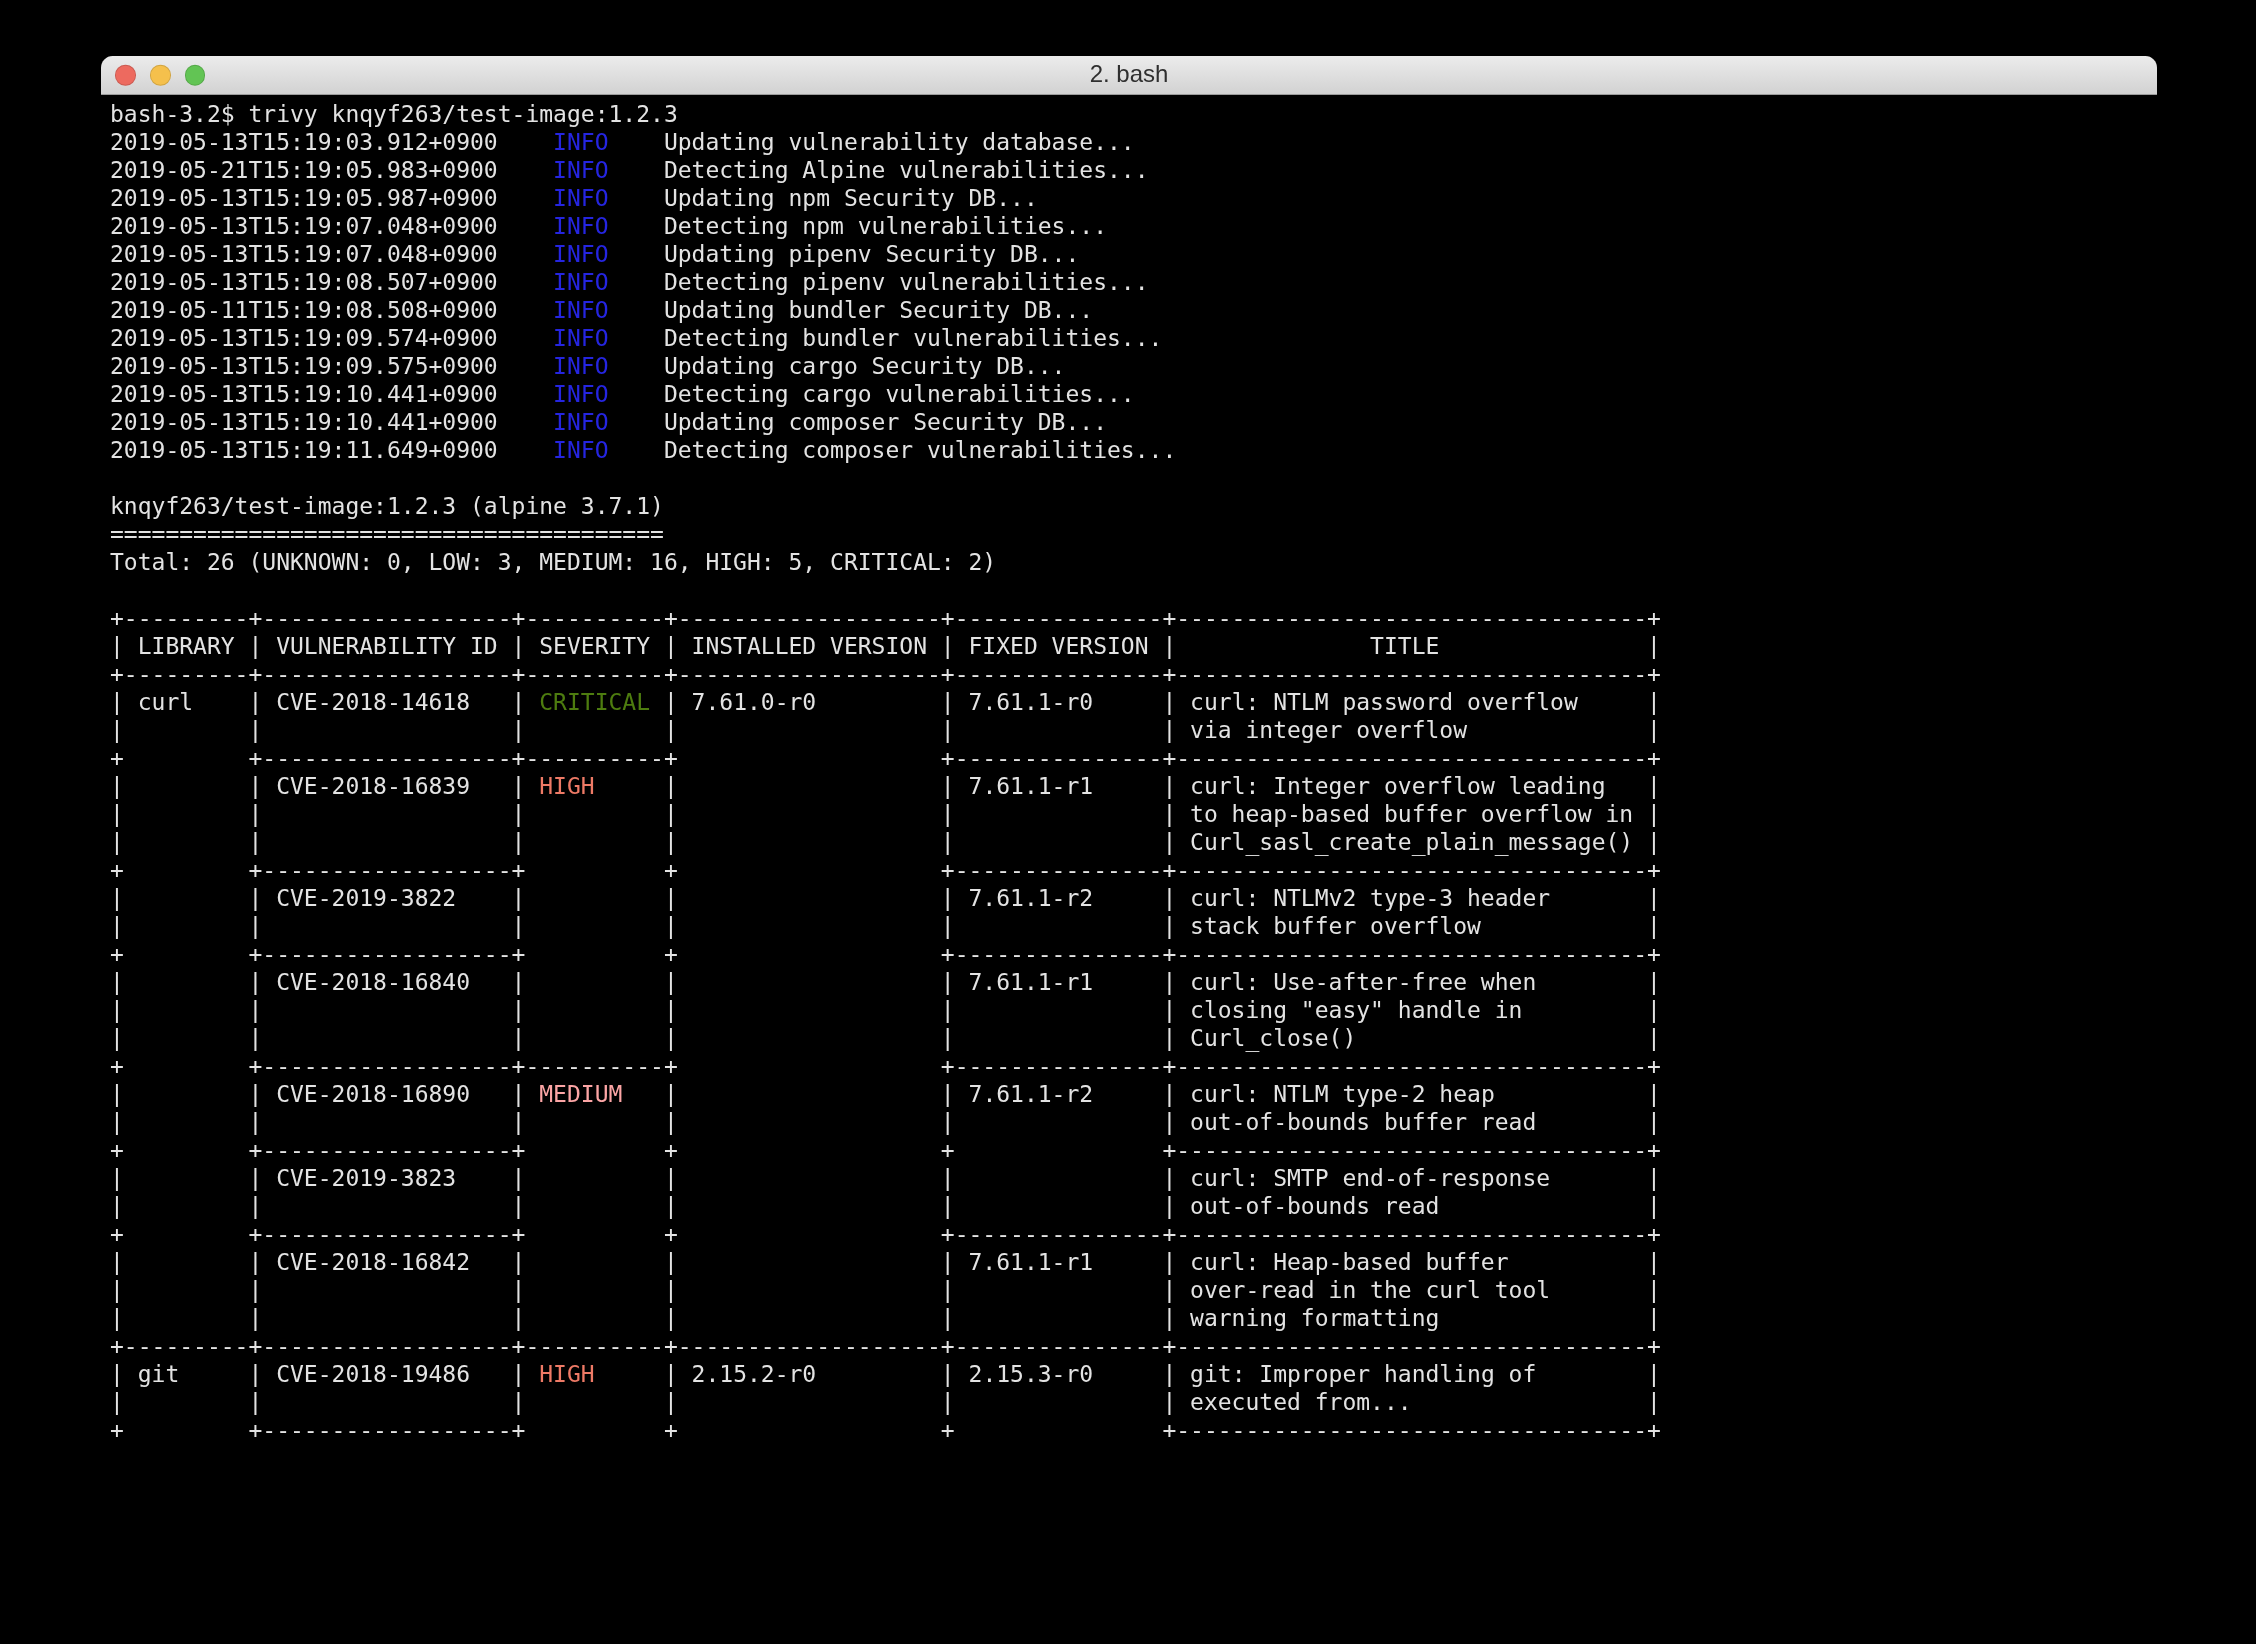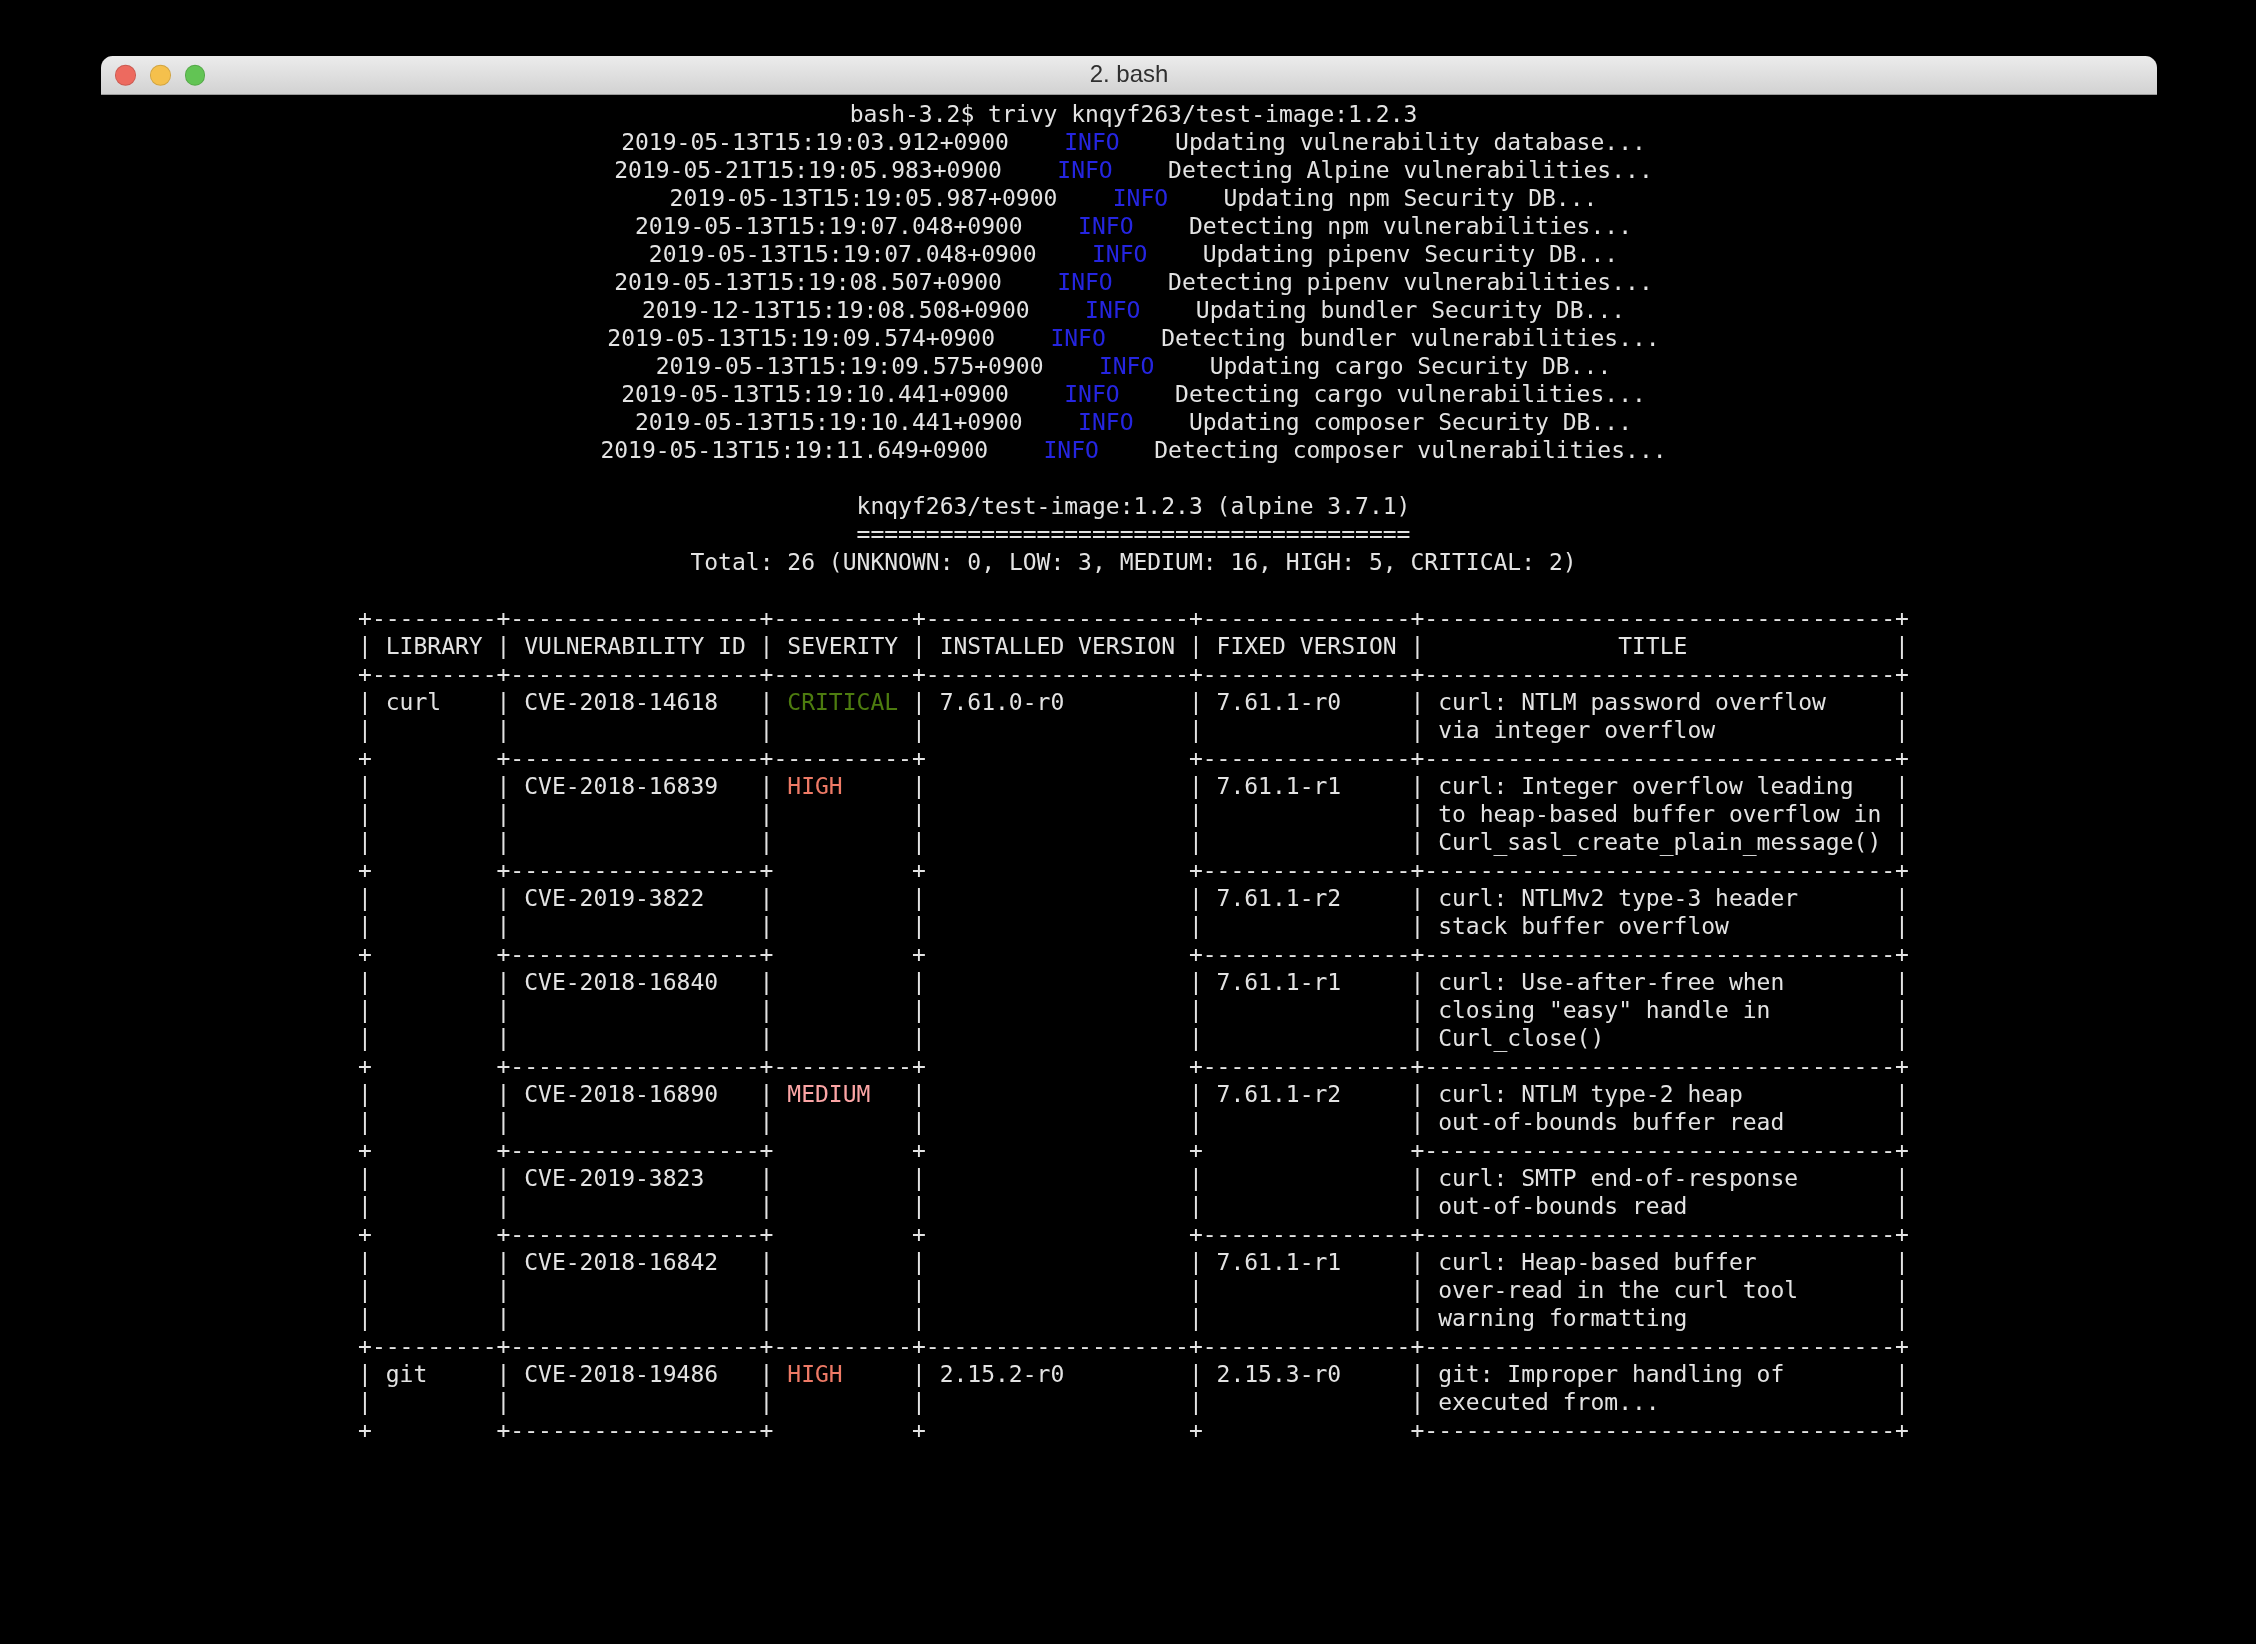--- a/index.html
+++ b/index.html
@@ -61,21 +61,20 @@
   }
   .screen {
     position: relative;
     padding: 4.5px 0 0 9px;
   }
   .tline {
     font-family: "DejaVu Sans Mono", "Liberation Mono", monospace;
     font-size: 23px;
     line-height: 28px;
     white-space: pre;
-    text-align: center;
   }
 </style>
 </head>
 <body>
 
 <div class="desktop">
   <div class="terminal-window">
     <div class="titlebar">
       <div class="traffic-lights">
         <div class="light" style="background: rgb(237, 106, 95);"></div>
@@ -85,21 +84,21 @@
       <div class="window-title">2. bash</div>
     </div>
     <div class="screen" style="color: rgb(227, 227, 227); background: rgb(0, 0, 0);">
         <div class="tline"><span>bash-3.2$ trivy knqyf263/test-image:1.2.3</span></div>
         <div class="tline"><span>2019-05-13T15:19:03.912+0900    </span><span style="color: rgb(37, 37, 224);">INFO</span><span>    Updating vulnerability database...</span></div>
         <div class="tline"><span>2019-05-21T15:19:05.983+0900    </span><span style="color: rgb(37, 37, 224);">INFO</span><span>    Detecting Alpine vulnerabilities...</span></div>
         <div class="tline"><span>2019-05-13T15:19:05.987+0900    </span><span style="color: rgb(37, 37, 224);">INFO</span><span>    Updating npm Security DB...</span></div>
         <div class="tline"><span>2019-05-13T15:19:07.048+0900    </span><span style="color: rgb(37, 37, 224);">INFO</span><span>    Detecting npm vulnerabilities...</span></div>
         <div class="tline"><span>2019-05-13T15:19:07.048+0900    </span><span style="color: rgb(37, 37, 224);">INFO</span><span>    Updating pipenv Security DB...</span></div>
         <div class="tline"><span>2019-05-13T15:19:08.507+0900    </span><span style="color: rgb(37, 37, 224);">INFO</span><span>    Detecting pipenv vulnerabilities...</span></div>
-        <div class="tline"><span>2019-12-13T15:19:08.508+0900    </span><span style="color: rgb(37, 37, 224);">INFO</span><span>    Updating bundler Security DB...</span></div>
+        <div class="tline"><span>2019-05-11T15:19:08.508+0900    </span><span style="color: rgb(37, 37, 224);">INFO</span><span>    Updating bundler Security DB...</span></div>
         <div class="tline"><span>2019-05-13T15:19:09.574+0900    </span><span style="color: rgb(37, 37, 224);">INFO</span><span>    Detecting bundler vulnerabilities...</span></div>
         <div class="tline"><span>2019-05-13T15:19:09.575+0900    </span><span style="color: rgb(37, 37, 224);">INFO</span><span>    Updating cargo Security DB...</span></div>
         <div class="tline"><span>2019-05-13T15:19:10.441+0900    </span><span style="color: rgb(37, 37, 224);">INFO</span><span>    Detecting cargo vulnerabilities...</span></div>
         <div class="tline"><span>2019-05-13T15:19:10.441+0900    </span><span style="color: rgb(37, 37, 224);">INFO</span><span>    Updating composer Security DB...</span></div>
         <div class="tline"><span>2019-05-13T15:19:11.649+0900    </span><span style="color: rgb(37, 37, 224);">INFO</span><span>    Detecting composer vulnerabilities...</span></div>
         <div class="tline"><span> </span></div>
         <div class="tline"><span>knqyf263/test-image:1.2.3 (alpine 3.7.1)</span></div>
         <div class="tline"><span>========================================</span></div>
         <div class="tline"><span>Total: 26 (UNKNOWN: 0, LOW: 3, MEDIUM: 16, HIGH: 5, CRITICAL: 2)</span></div>
         <div class="tline"><span> </span></div>

